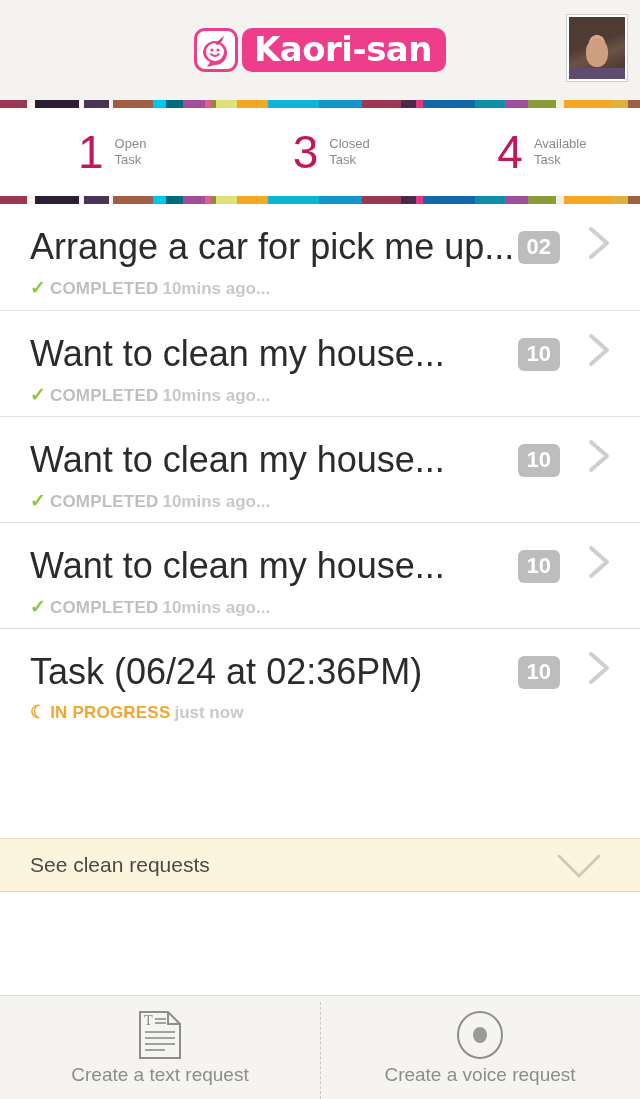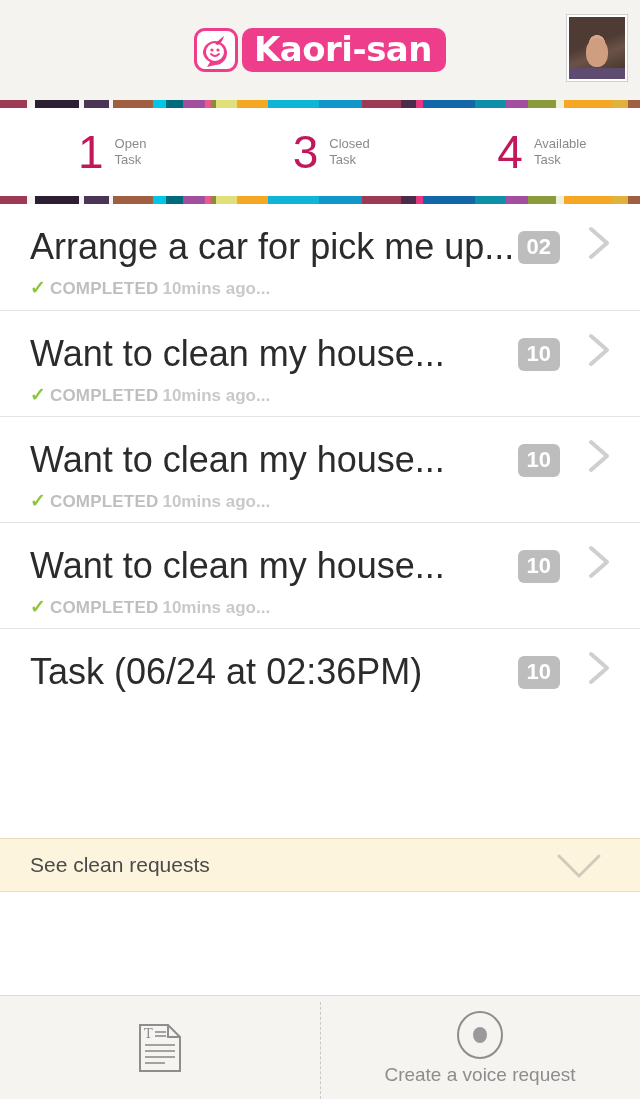--- a/index.html
+++ b/index.html
@@ -303,20 +303,21 @@
         <div class="task-meta"><span class="task-check">✓</span><span class="task-status">COMPLETED</span><span class="task-time">10mins ago...</span></div>
         <div class="task-badge">10</div>
         <div class="task-arrow">
           <svg width="26" height="34" viewBox="0 0 26 34">
             <path d="M5 3 L21 17 L5 31" stroke="#cfcfcf" stroke-width="4" fill="none" stroke-linecap="round" stroke-linejoin="round"></path>
           </svg>
         </div>
       </div>
       <div class="task">
         <div class="task-title">Task (06/24 at 02:36PM)</div>
+        <div class="task-meta"><span class="task-spin">☾</span><span class="task-status progress">IN PROGRESS</span><span class="task-time">just now</span></div>
         <div class="task-badge">10</div>
         <div class="task-arrow">
           <svg width="26" height="34" viewBox="0 0 26 34">
             <path d="M5 3 L21 17 L5 31" stroke="#cfcfcf" stroke-width="4" fill="none" stroke-linecap="round" stroke-linejoin="round"></path>
           </svg>
         </div>
       </div>
     </div>
 
   <div class="see-more">
@@ -341,20 +342,21 @@
           <g stroke="#8d8d8d" stroke-width="1.6">
             <line x1="18" y1="9" x2="29" y2="9"></line>
             <line x1="18" y1="13" x2="29" y2="13"></line>
             <line x1="8" y1="22" x2="38" y2="22"></line>
             <line x1="8" y1="28" x2="38" y2="28"></line>
             <line x1="8" y1="34" x2="38" y2="34"></line>
             <line x1="8" y1="40" x2="28" y2="40"></line>
           </g>
         </svg>
       </div>
+      <div class="bottom-label">Create a text request</div>
     </div>
     <div class="bottom-btn">
       <div class="bottom-icon">
         <svg width="50" height="50" viewBox="0 0 50 50">
           <ellipse cx="25" cy="25" rx="22" ry="23" fill="none" stroke="#8d8d8d" stroke-width="2"></ellipse>
           <ellipse cx="25" cy="25" rx="7" ry="8" fill="#9a9a9a"></ellipse>
         </svg>
       </div>
       <div class="bottom-label">Create a voice request</div>
     </div>

